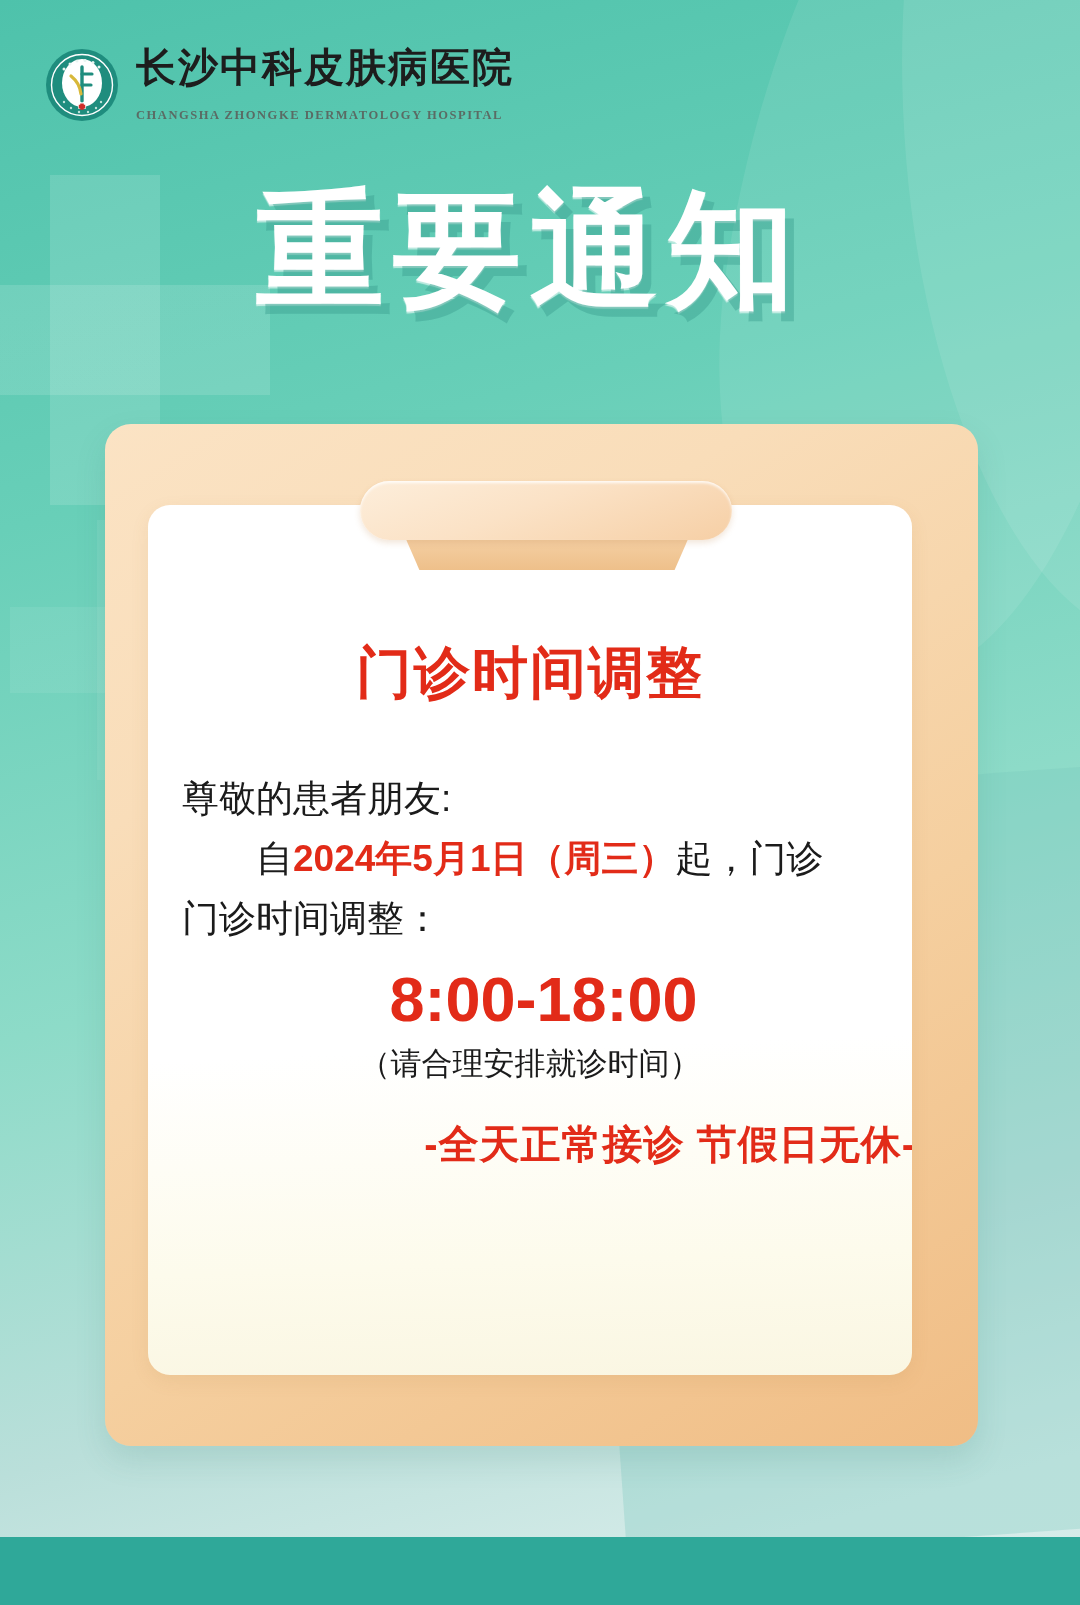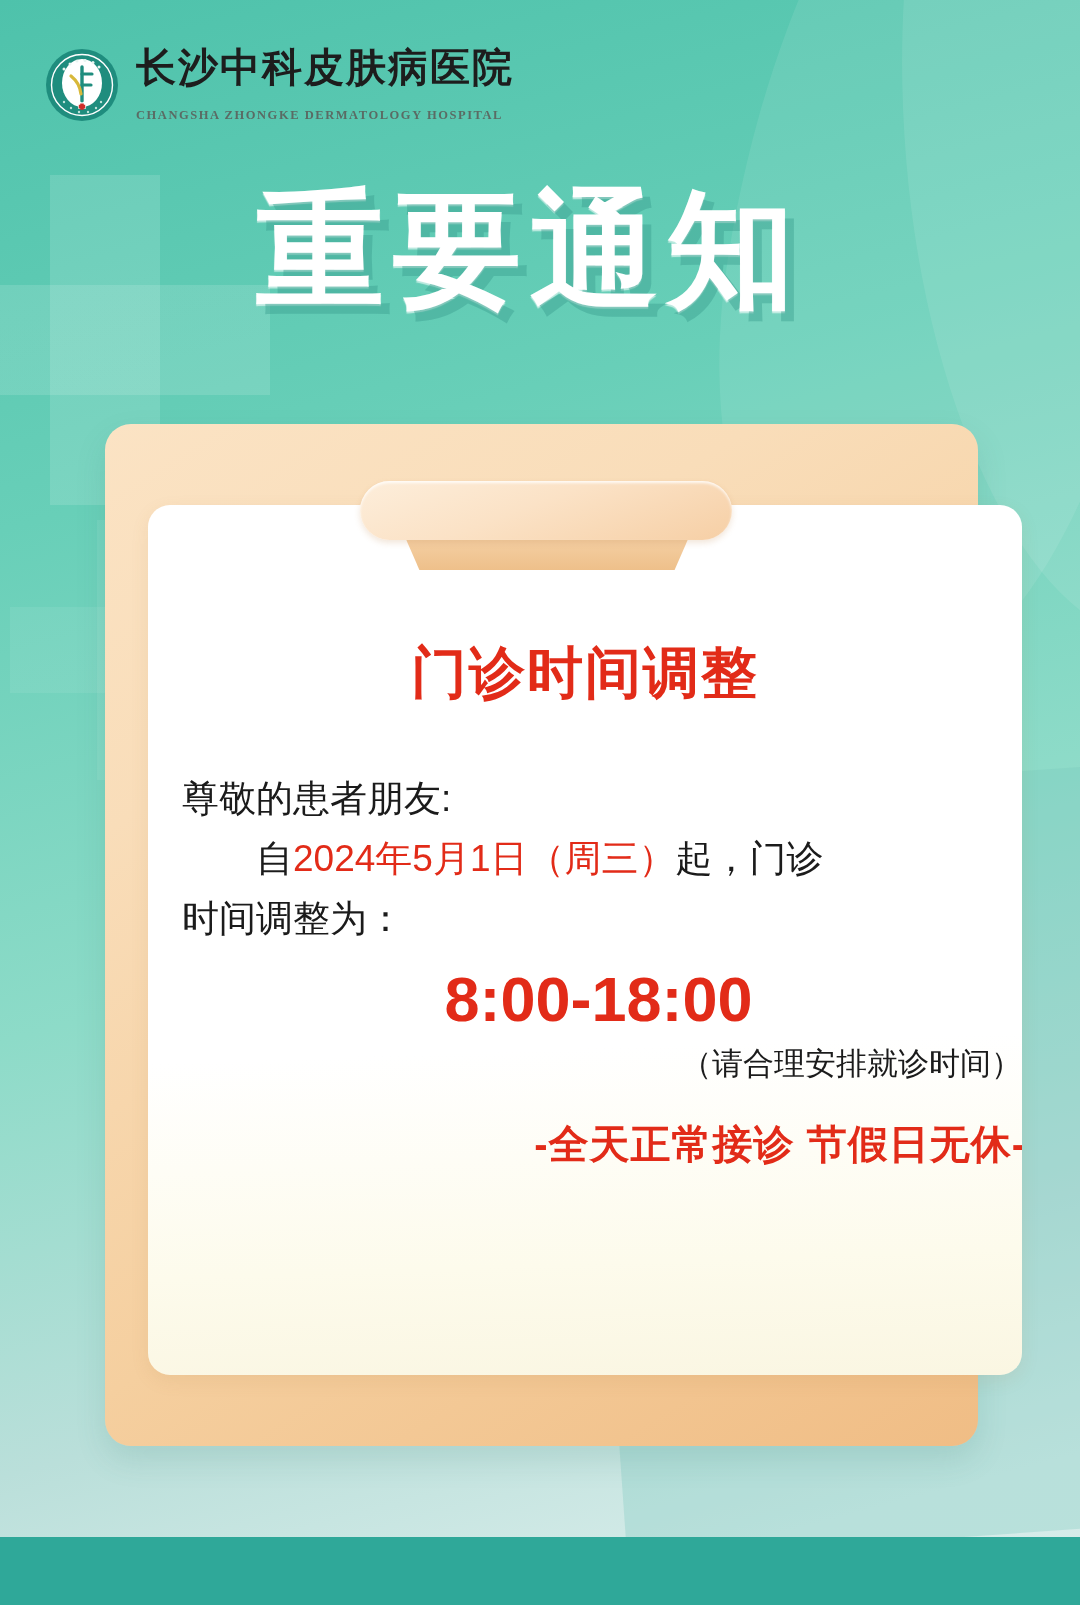--- a/index.html
+++ b/index.html
@@ -162,21 +162,21 @@
     background: linear-gradient(180deg, #f6d3ab 0%, #eec08a 100%);
     border-radius: 4px 4px 12px 12px;
     clip-path: polygon(0 0, 100% 0, 94% 100%, 6% 100%);
     z-index: 2;
     box-shadow: 0 3px 7px rgba(190,130,70,0.22);
   }
   .paper {
     position: absolute;
     left: 43px;
     top: 81px;
-    width: 874px;
+    width: 764px;
     height: 870px;
     border-radius: 22px;
     background: linear-gradient(178deg, #ffffff 0%, #ffffff 62%, #fdfbec 86%, #faf6e2 100%);
     box-shadow: 0 6px 18px rgba(170,120,60,0.10);
     z-index: 1;
     overflow: hidden;
   }
 
   
   .notice-title {
@@ -195,41 +195,41 @@
     position: absolute;
     top: 264px;
     left: 34px;
     width: 720px;
     font-size: 37px;
     color: #1b1b1b;
     line-height: 1.62;
   }
   .body-line { white-space: nowrap; }
   .indent { display: inline-block; width: 74px; }
-  .hot { color: #e22b18; font-weight: 400; }
+  .hot { color: #e22b18; font-weight: 700; }
 
   .hours {
     position: absolute;
     top: 463px;
     left: 0;
     width: 100%;
     text-align: center;
     font-size: 63px;
     font-weight: 900;
     letter-spacing: 0px;
     color: #e22b18;
     line-height: 1;
     padding-left: 27px;
   }
   .hours-note {
     position: absolute;
     top: 540px;
     left: 0;
     width: 100%;
-    text-align: right;
+    text-align: center;
     font-size: 31px;
     color: #1b1b1b;
     line-height: 1.2;
   }
   .slogan {
     position: absolute;
     top: 615px;
     left: 4px;
     width: 100%;
     text-align: right;
@@ -298,21 +298,21 @@
 
     <div class="paper">
 
       <div class="notice-title">门诊时间调整</div>
 
       <div class="body-block">
         <div class="body-line">尊敬的患者朋友:</div>
         <div class="body-line">
           <span class="indent"></span><span>自</span><span class="hot">2024年5月1日（周三）</span><span>起，门诊</span>
         </div>
-        <div class="body-line">时间调整为：</div>
+        <div class="body-line">门诊时间调整：</div>
       </div>
 
       <div class="hours">8:00-18:00</div>
       <div class="hours-note">（请合理安排就诊时间）</div>
       <div class="slogan">-全天正常接诊 节假日无休-</div>
 
     </div>
   </div>
 
 </div>

